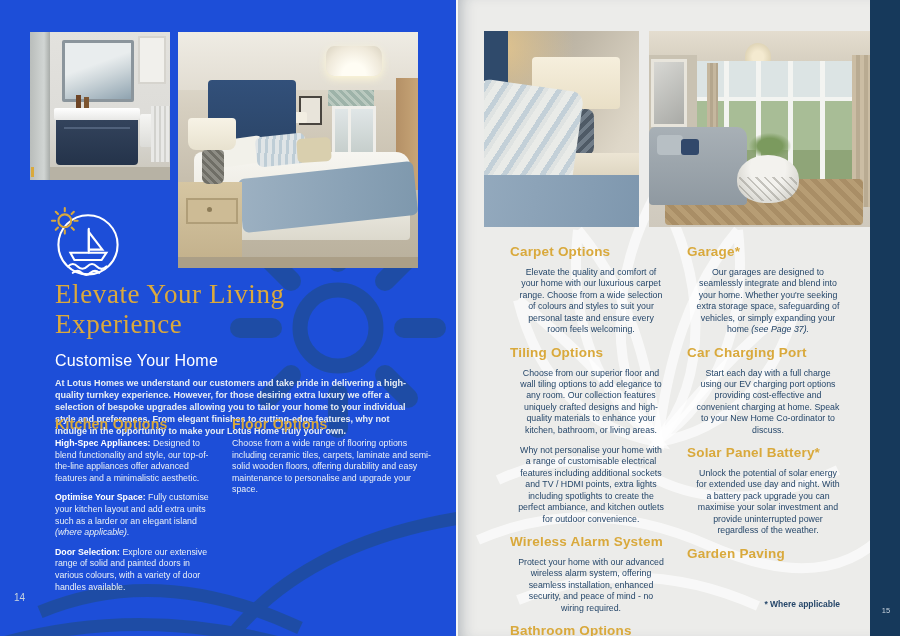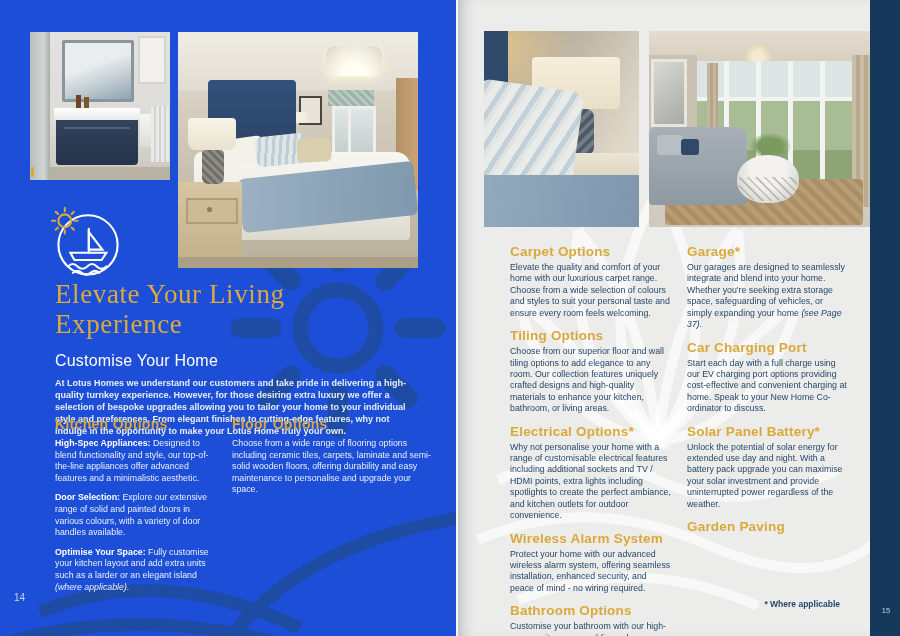--- a/index.html
+++ b/index.html
@@ -21,21 +21,21 @@
   .pn-left{left:14px;top:592px;color:#C7D3DE;font-size:10px;}
   
   .page-right{left:456px;top:0;width:444px;height:636px;background:#ECECEA;
     box-shadow:inset 12px 0 16px -10px rgba(15,35,60,.30);border-left:2px solid #F7F7F5;box-sizing:border-box;}
   .edge-strip{left:412px;top:0;width:32px;height:636px;background:#16395B;}
   .pn-right{left:412px;top:606px;width:32px;text-align:center;color:#C7D3DE;font-size:7.5px;}
   .rcols{left:52px;top:244px;width:342px;display:flex;gap:15px;}
   .rcol{width:162px;}
   .rsec{margin-bottom:9px;}
   .rhead{color:#D9A93C;font-size:13.5px;margin:0 0 3px 0;letter-spacing:.2px;}
-  .rbody{color:#26476A;font-size:8.8px;line-height:1.3;margin:0;}
+  .rbody{color:#26476A;font-size:8.8px;line-height:1.3;margin:8px;text-align:center;}
   .footnote{right:60px;top:599px;color:#26476A;font-size:8.5px;font-weight:bold;}
   
   .photo{overflow:hidden;}
   .photo .abs{position:absolute;}
   .photo1{left:30px;top:32px;width:140px;height:148px;
     background:linear-gradient(180deg,#e3e2de 0%,#dddcd8 60%,#c9c5ba 100%);}
   .p1-door{left:0;top:0;width:20px;height:100%;background:linear-gradient(90deg,#b9bdbb,#d1d5d3 70%,#a8aca9);}
   .p1-mirror{left:32px;top:8px;width:66px;height:56px;border:3px solid #8b959c;border-radius:2px;
     background:linear-gradient(160deg,#e9edee 40%,#cdd6da 60%,#8fa3b0 100%);}
   .p1-frame{right:4px;top:4px;width:24px;height:44px;background:#f1f0ec;border:2px solid #d6d4ce;}
@@ -217,22 +217,22 @@
       <div>Experience</div>
     </div>
 
     <div class="abs subtitle">Customise Your Home</div>
     <div class="abs intro">At Lotus Homes we understand our customers and take pride in delivering a high-quality turnkey experience. However, for those desiring extra luxury we offer a selection of bespoke upgrades allowing you to tailor your home to your individual style and preferences. From elegant finishes to cutting-edge features, why not indulge in the opportunity to make your Lotus Home truly your own.</div>
 
     <div class="abs lcols">
       <div class="lcol1">
         <h3 class="lhead">Kitchen Options</h3>
         <p class="lbody"><b>High-Spec Appliances:</b><span> Designed to blend functionality and style, our top-of-the-line appliances offer advanced features and a minimalistic aesthetic.</span></p>
+        <p class="lbody"><b>Optimise Your Space:</b><span> Fully customise your kitchen layout and add extra units such as a larder or an elegant island </span><i>(where applicable).</i></p>
         <p class="lbody"><b>Door Selection:</b><span> Explore our extensive range of solid and painted doors in various colours, with a variety of door handles available.</span></p>
-        <p class="lbody"><b>Optimise Your Space:</b><span> Fully customise your kitchen layout and add extra units such as a larder or an elegant island </span><i>(where applicable).</i></p>
       </div>
       <div class="lcol2">
         <h3 class="lhead">Floor Options</h3>
         <p class="lbody">Choose from a wide range of flooring options including ceramic tiles, carpets, laminate and semi-solid wooden floors, offering durability and easy maintenance to personalise and upgrade your space.</p>
       </div>
     </div>
 
     <div class="abs pn-left">14</div>
   </div>
 
@@ -284,21 +284,20 @@
       <div class="rcol">
         <div class="rsec">
           <h3 class="rhead">Carpet Options</h3>
           <p class="rbody">Elevate the quality and comfort of your home with our luxurious carpet range. Choose from a wide selection of colours and styles to suit your personal taste and ensure every room feels welcoming.</p>
         </div>
         <div class="rsec">
           <h3 class="rhead">Tiling Options</h3>
           <p class="rbody">Choose from our superior floor and wall tiling options to add elegance to any room. Our collection features uniquely crafted designs and high-quality materials to enhance your kitchen, bathroom, or living areas.</p>
         </div>
         <div class="rsec">
-          <h3 class="rhead">Electrical Options*</h3>
           <p class="rbody">Why not personalise your home with a range of customisable electrical features including additional sockets and TV / HDMI points, extra lights including spotlights to create the perfect ambiance, and kitchen outlets for outdoor convenience.</p>
         </div>
         <div class="rsec">
           <h3 class="rhead">Wireless Alarm System</h3>
           <p class="rbody">Protect your home with our advanced wireless alarm system, offering seamless installation, enhanced security, and peace of mind - no wiring required.</p>
         </div>
         <div class="rsec">
           <h3 class="rhead">Bathroom Options</h3>
           <p class="rbody">Customise your bathroom with our high-spec sanitary ware, adding value, functionality, and sophistication to your home.</p>
         </div>

